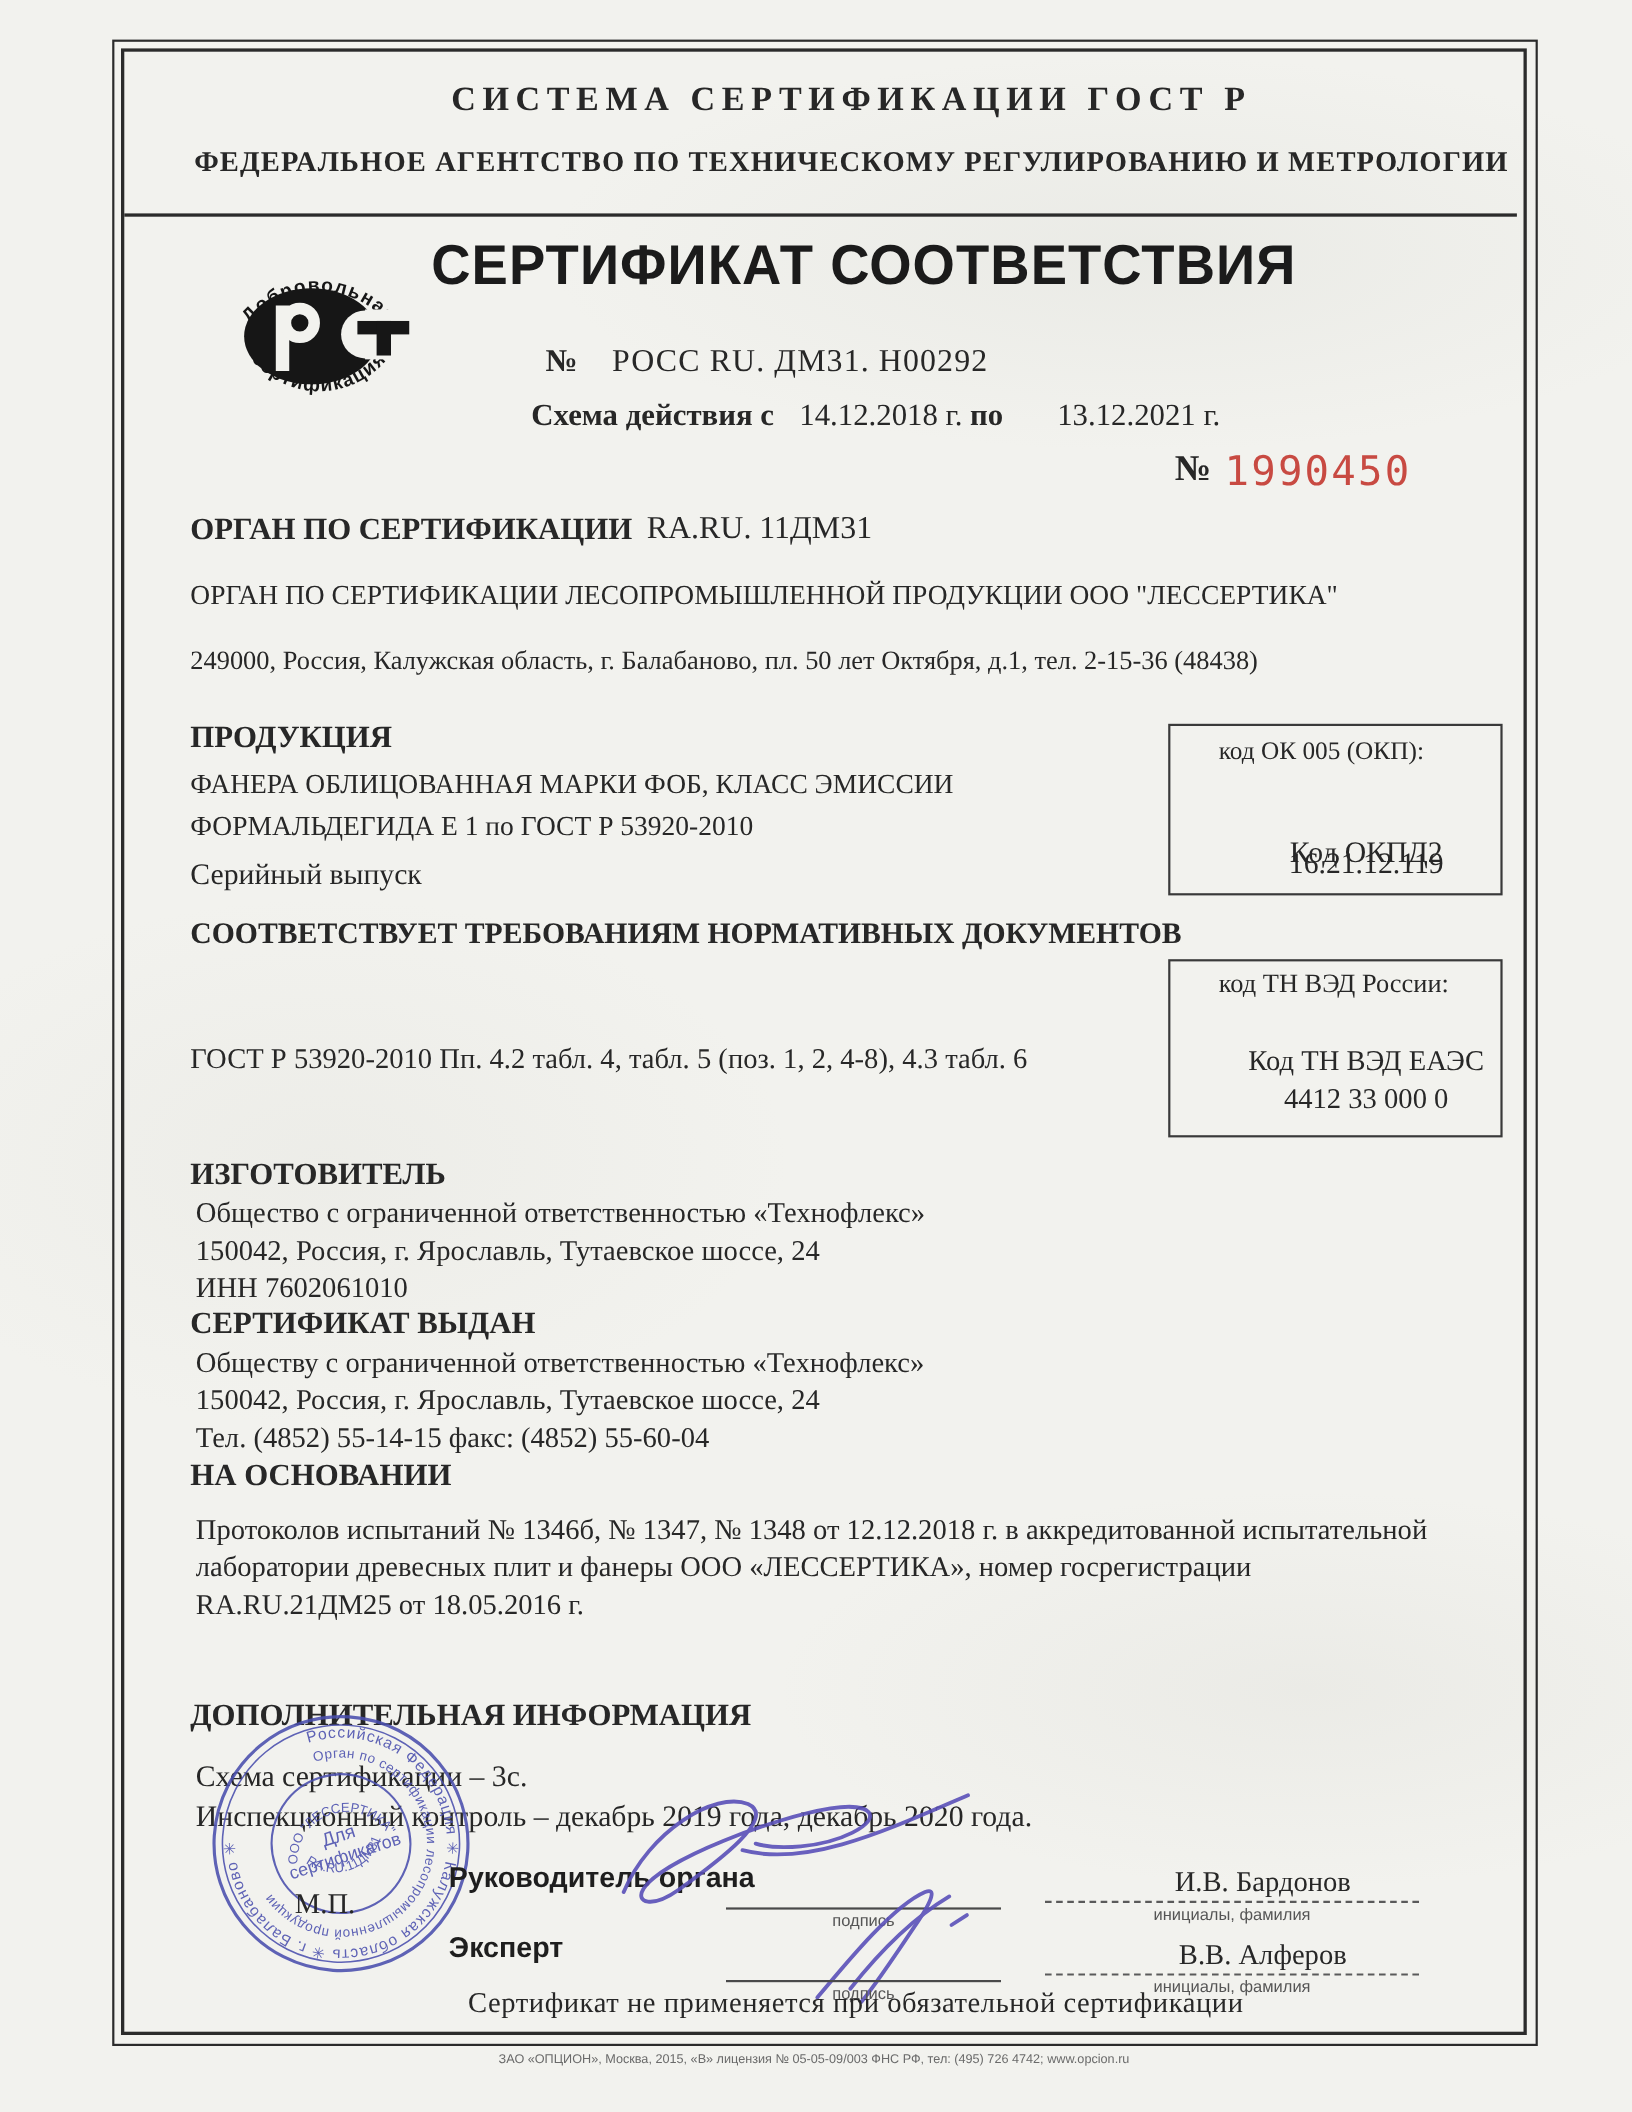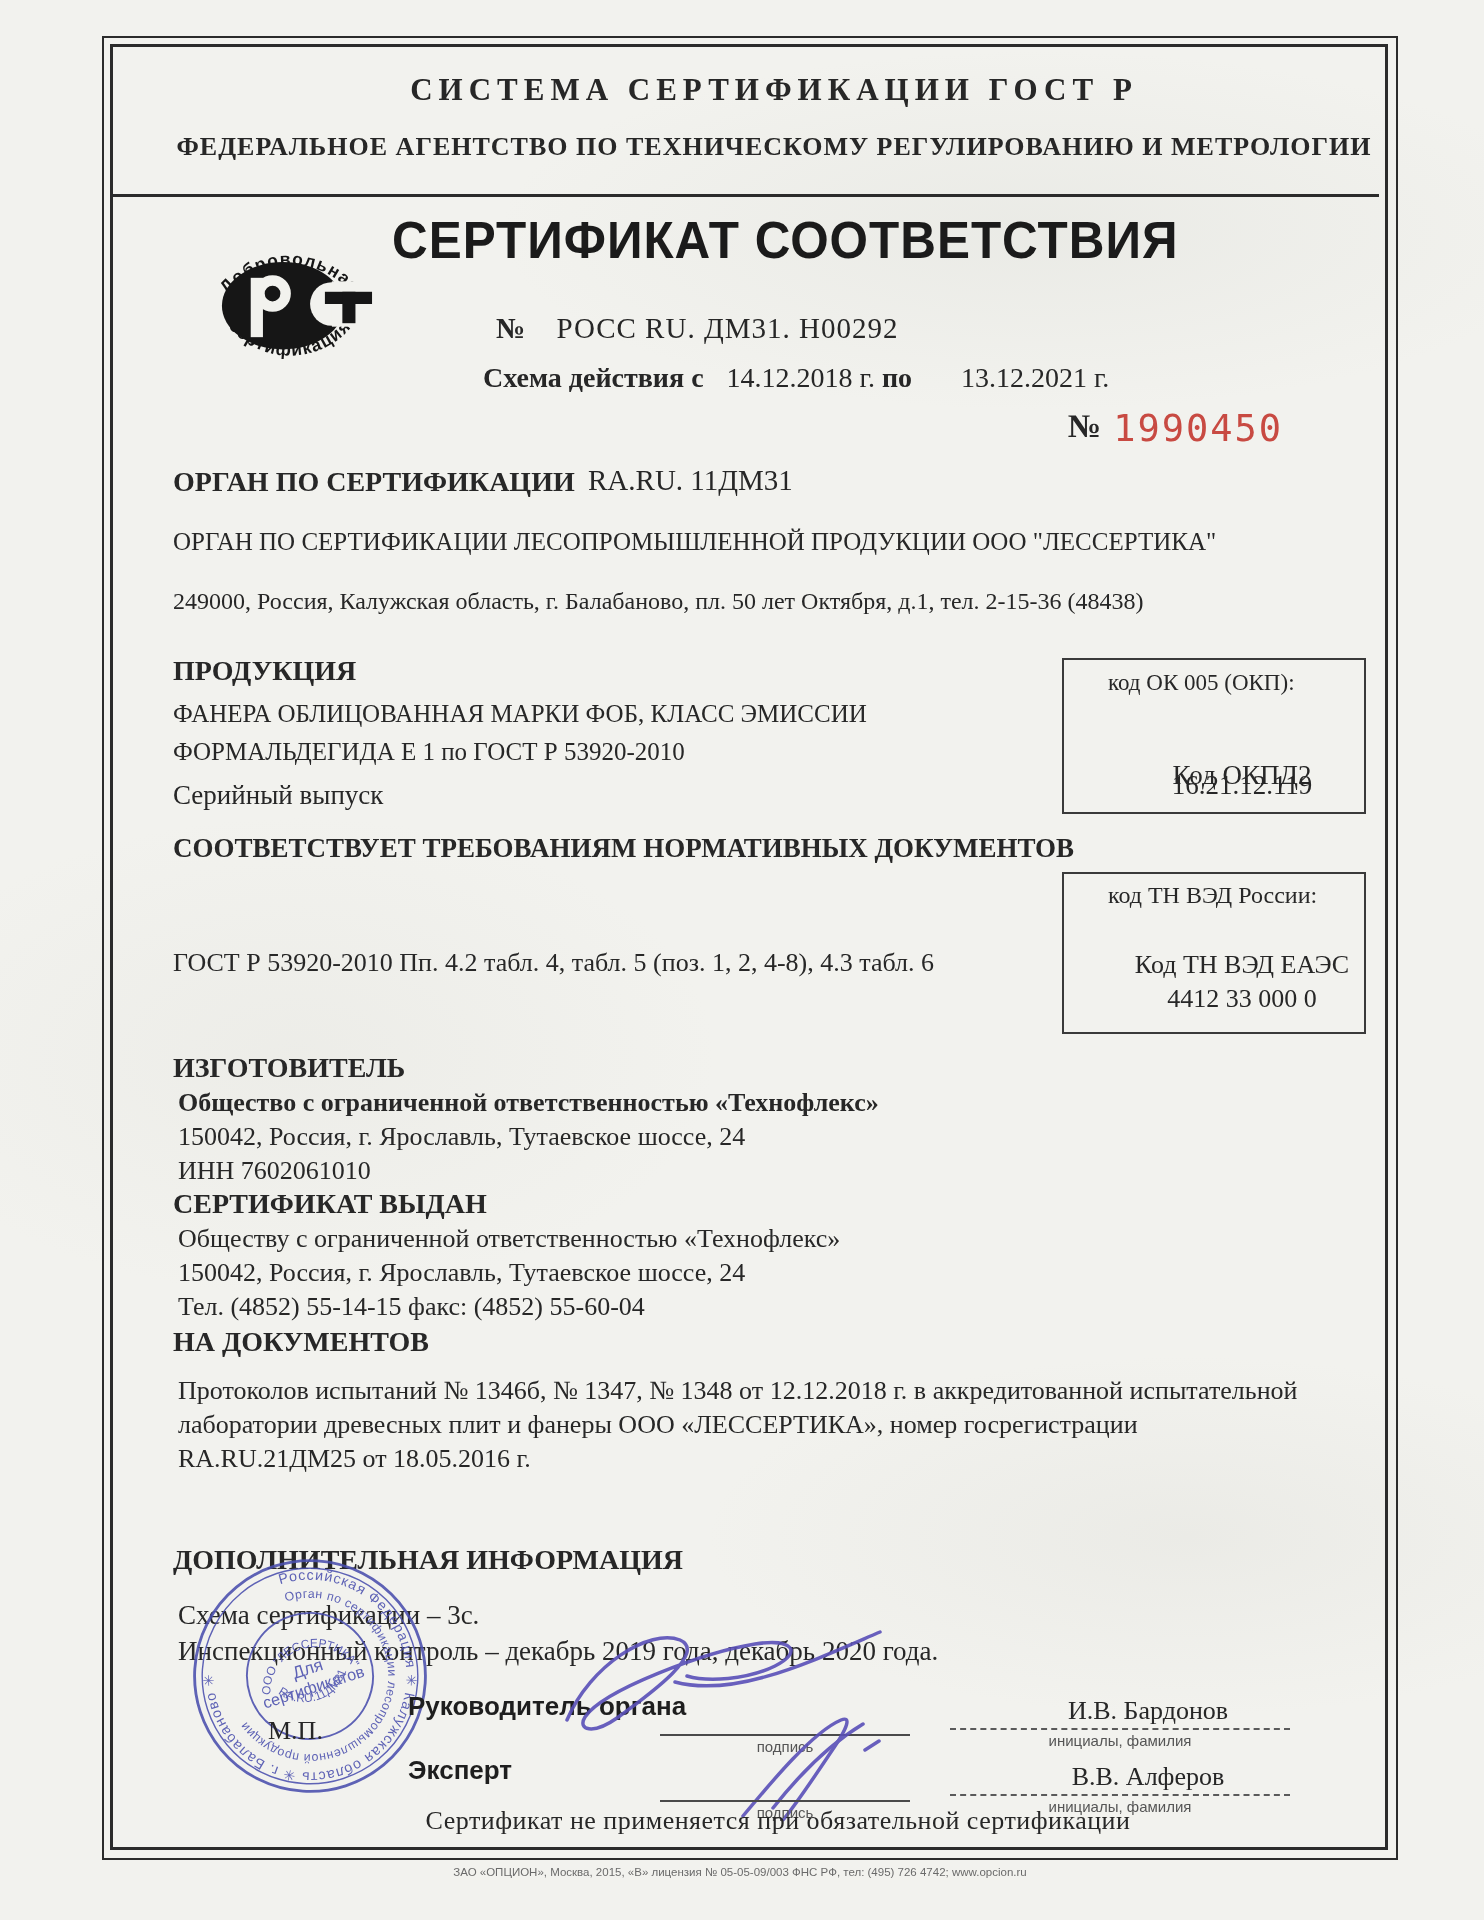--- a/index.html
+++ b/index.html
@@ -101,30 +101,30 @@
 <div class="t serif b" style="left:145px;top:833px;font-size:27px;">СООТВЕТСТВУЕТ ТРЕБОВАНИЯМ НОРМАТИВНЫХ ДОКУМЕНТОВ</div>
 <div class="t serif" style="left:145px;top:948px;font-size:26px;">ГОСТ Р 53920-2010 Пп. 4.2 табл. 4, табл. 5 (поз. 1, 2, 4-8), 4.3 табл. 6</div>
 
 <div class="code-box" style="left:1062px;top:872px;width:300px;height:158px;">
   <div class="t serif" style="left:16px;top:8px;font-size:24px;">код ТН ВЭД России:</div>
   <div class="t serif ctr" style="left:0;top:76px;width:100%;font-size:26px;">Код ТН ВЭД ЕАЭС</div>
   <div class="t serif ctr" style="left:0;top:110px;width:100%;font-size:26px;">4412 33 000 0</div>
 </div>
 
 <div class="t serif b" style="left:145px;top:1052px;font-size:28px;">ИЗГОТОВИТЕЛЬ</div>
-<div class="t serif" style="left:150px;top:1088px;font-size:26px;font-weight:bold;">Общество  с ограниченной ответственностью «Технофлекс»</div>
+<div class="t serif" style="left:150px;top:1088px;font-size:26px;">Общество  с ограниченной ответственностью «Технофлекс»</div>
 <div class="t serif" style="left:150px;top:1122px;font-size:26px;">150042, Россия, г. Ярославль, Тутаевское шоссе, 24</div>
 <div class="t serif" style="left:150px;top:1156px;font-size:26px;">ИНН 7602061010</div>
 
 <div class="t serif b" style="left:145px;top:1188px;font-size:28px;">СЕРТИФИКАТ ВЫДАН</div>
 <div class="t serif" style="left:150px;top:1224px;font-size:26px;">Обществу  с ограниченной ответственностью «Технофлекс»</div>
 <div class="t serif" style="left:150px;top:1258px;font-size:26px;">150042, Россия, г. Ярославль, Тутаевское шоссе, 24</div>
 <div class="t serif" style="left:150px;top:1292px;font-size:26px;">Тел. (4852) 55-14-15   факс: (4852) 55-60-04</div>
 
-<div class="t serif b" style="left:145px;top:1326px;font-size:28px;">НА ДОКУМЕНТОВ</div>
+<div class="t serif b" style="left:145px;top:1326px;font-size:28px;">НА ОСНОВАНИИ</div>
 <div class="t serif" style="left:150px;top:1376px;font-size:26px;">Протоколов испытаний № 1346б, № 1347, № 1348 от 12.12.2018 г. в аккредитованной испытательной</div>
 <div class="t serif" style="left:150px;top:1410px;font-size:26px;">лаборатории древесных плит и фанеры  ООО «ЛЕССЕРТИКА», номер  госрегистрации</div>
 <div class="t serif" style="left:150px;top:1444px;font-size:26px;">RA.RU.21ДМ25 от 18.05.2016 г.</div>
 
 <div class="t serif b" style="left:145px;top:1544px;font-size:28px;">ДОПОЛНИТЕЛЬНАЯ ИНФОРМАЦИЯ</div>
 <div class="t serif" style="left:150px;top:1600px;font-size:27px;">Схема сертификации – 3с.</div>
 <div class="t serif" style="left:150px;top:1636px;font-size:27px;">Инспекционный контроль – декабрь 2019 года, декабрь 2020 года.</div>
 
 <div class="stamp-wrap">
   <svg width="248" height="248" viewBox="-130 -130 260 260">

